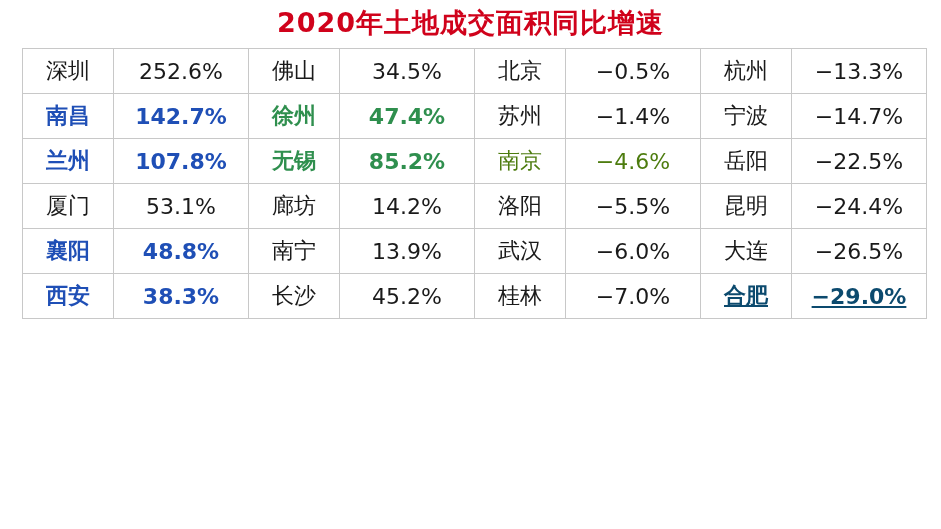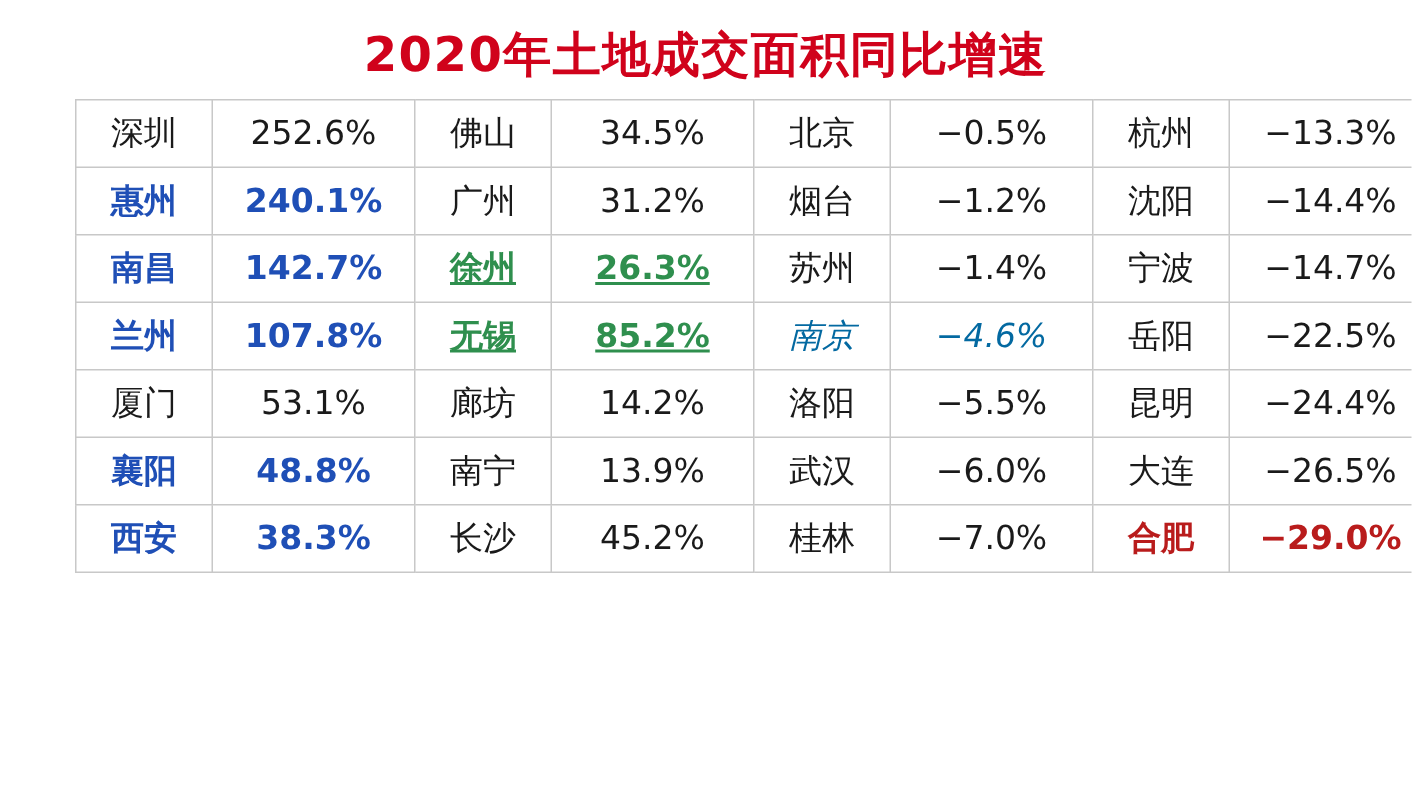--- a/index.html
+++ b/index.html
@@ -15,31 +15,30 @@
   }
   .page {
     position: relative;
     width: 941px;
     height: 529px;
     box-sizing: border-box;
   }
   .title {
     text-align: center;
     color: #d0021b;
-    font-size: 32px;
+    font-size: 27px;
     font-weight: bold;
     letter-spacing: 1px;
-    padding-top: 15px;
+    padding-top: 5px;
     padding-bottom: 7px;
     font-family: "DejaVu Sans", "Liberation Sans", sans-serif;
   }
   .table-wrap {
     padding: 0 22px 0 22px;
     box-sizing: border-box;
-    margin-left: 28px;
   }
   table.grid {
     border-collapse: collapse;
     width: 897px;
     table-layout: fixed;
   }
   table.grid td {
     border: 1px solid #c8c8c8;
     height: 44px;
     text-align: center;
@@ -47,23 +46,23 @@
     font-size: 22px;
     font-family: "DejaVu Sans", "Liberation Sans", sans-serif;
     padding: 0;
     white-space: nowrap;
   }
   td.city { width: 90px; }
   td.val  { width: 134px; }
   
   .c-black { color: #1a1a1a; font-weight: normal; }
   .c-blue  { color: #1f4fb6; font-weight: bold; }
-  .c-green { color: #2f8f4e; font-weight: bold; text-decoration: underline; }
-  .c-red   { color: #b91c1c; font-weight: bold; }
-  .c-redn  { color: #0369a1; font-weight: normal; font-style: italic; }
+  .c-green { color: #2f8f4e; font-weight: bold; }
+  .c-red   { color: #0c4a6e; font-weight: bold; text-decoration: underline; }
+  .c-redn  { color: #4d7c0f; font-weight: normal; }
   .c-blackb{ color: #1a1a1a; font-weight: bold; }
 </style>
 </head>
 <body>
 
 <div class="page">
   <div class="title">2020年土地成交面积同比增速</div>
   <div class="table-wrap">
     <table class="grid">
       <tbody id="tbody">
@@ -71,34 +70,24 @@
             <td class="city c-black">深圳</td>
             <td class="val c-black">252.6%</td>
             <td class="city c-black">佛山</td>
             <td class="val c-black">34.5%</td>
             <td class="city c-black">北京</td>
             <td class="val c-black">−0.5%</td>
             <td class="city c-black">杭州</td>
             <td class="val c-black">−13.3%</td>
           </tr>
           <tr>
-            <td class="city c-blue">惠州</td>
-            <td class="val c-blue">240.1%</td>
-            <td class="city c-black">广州</td>
-            <td class="val c-black">31.2%</td>
-            <td class="city c-black">烟台</td>
-            <td class="val c-black">−1.2%</td>
-            <td class="city c-black">沈阳</td>
-            <td class="val c-black">−14.4%</td>
-          </tr>
-          <tr>
             <td class="city c-blue">南昌</td>
             <td class="val c-blue">142.7%</td>
             <td class="city c-green">徐州</td>
-            <td class="val c-green">26.3%</td>
+            <td class="val c-green">47.4%</td>
             <td class="city c-black">苏州</td>
             <td class="val c-black">−1.4%</td>
             <td class="city c-black">宁波</td>
             <td class="val c-black">−14.7%</td>
           </tr>
           <tr>
             <td class="city c-blue">兰州</td>
             <td class="val c-blue">107.8%</td>
             <td class="city c-green">无锡</td>
             <td class="val c-green">85.2%</td>

